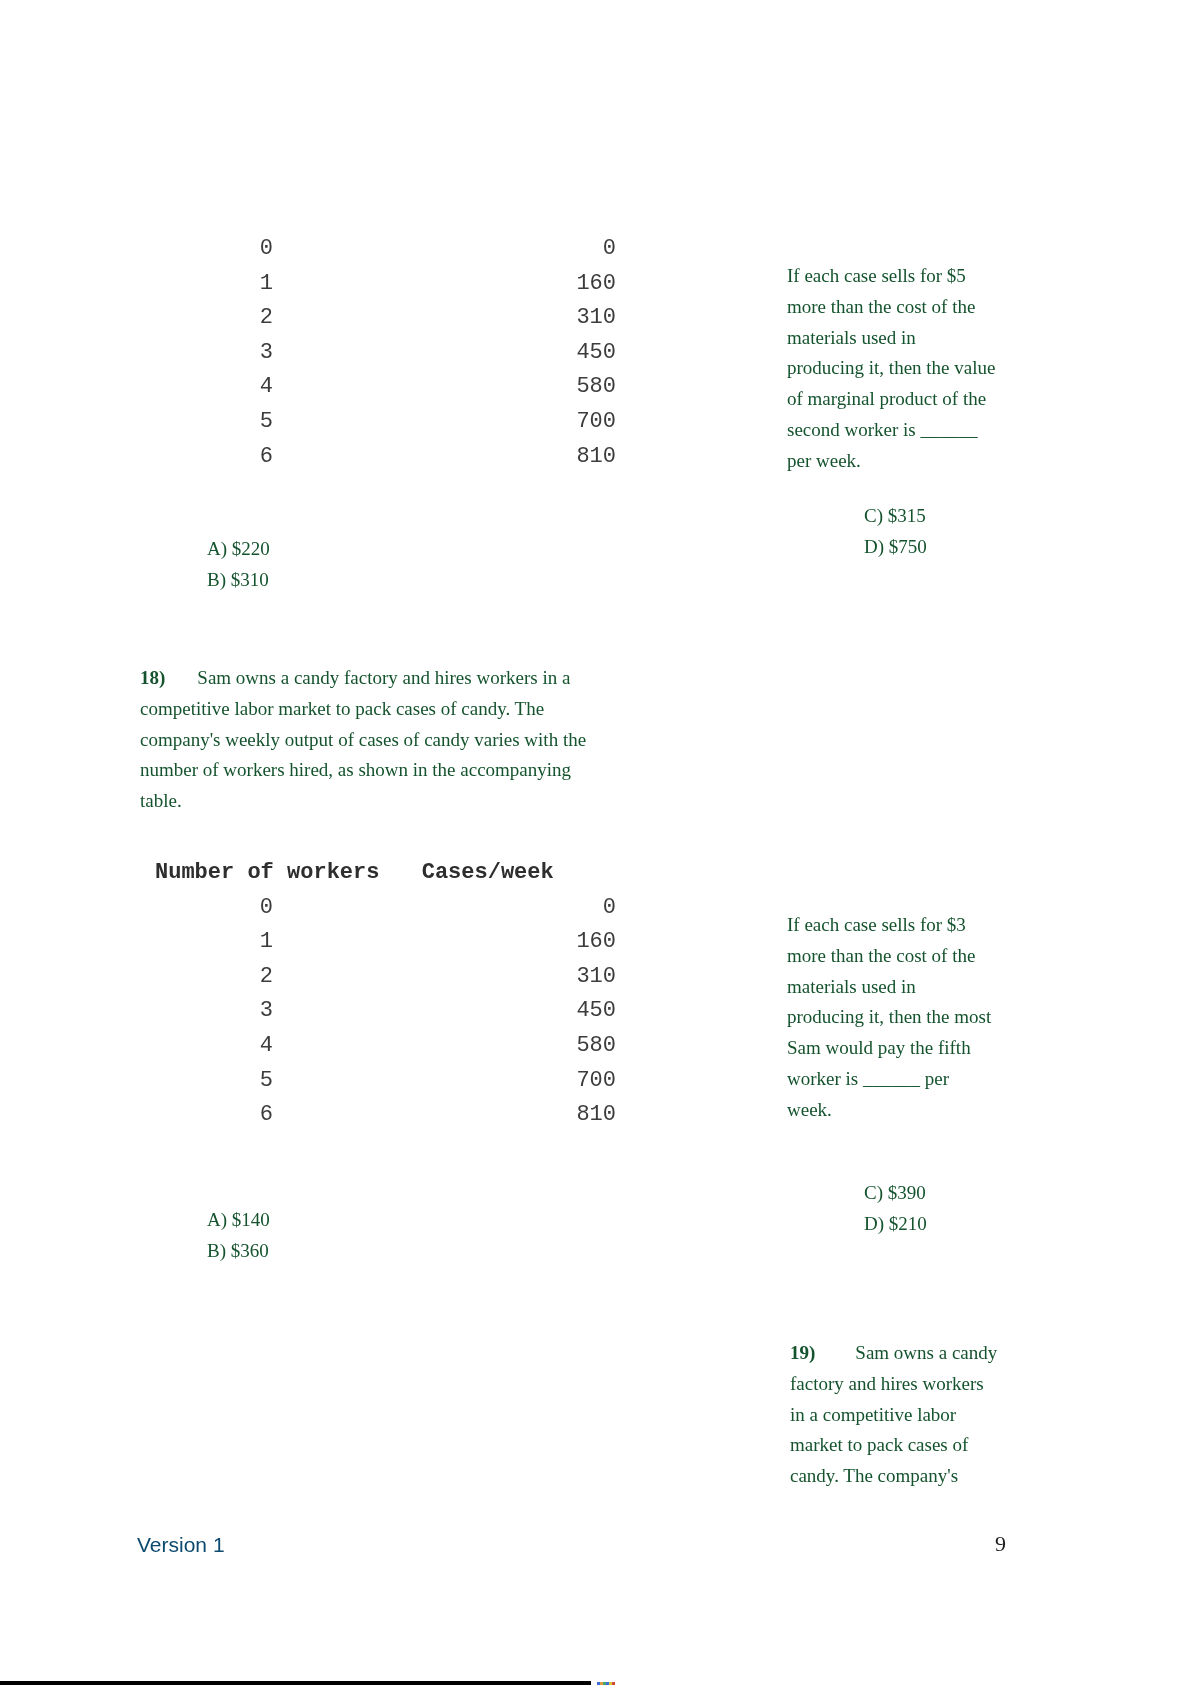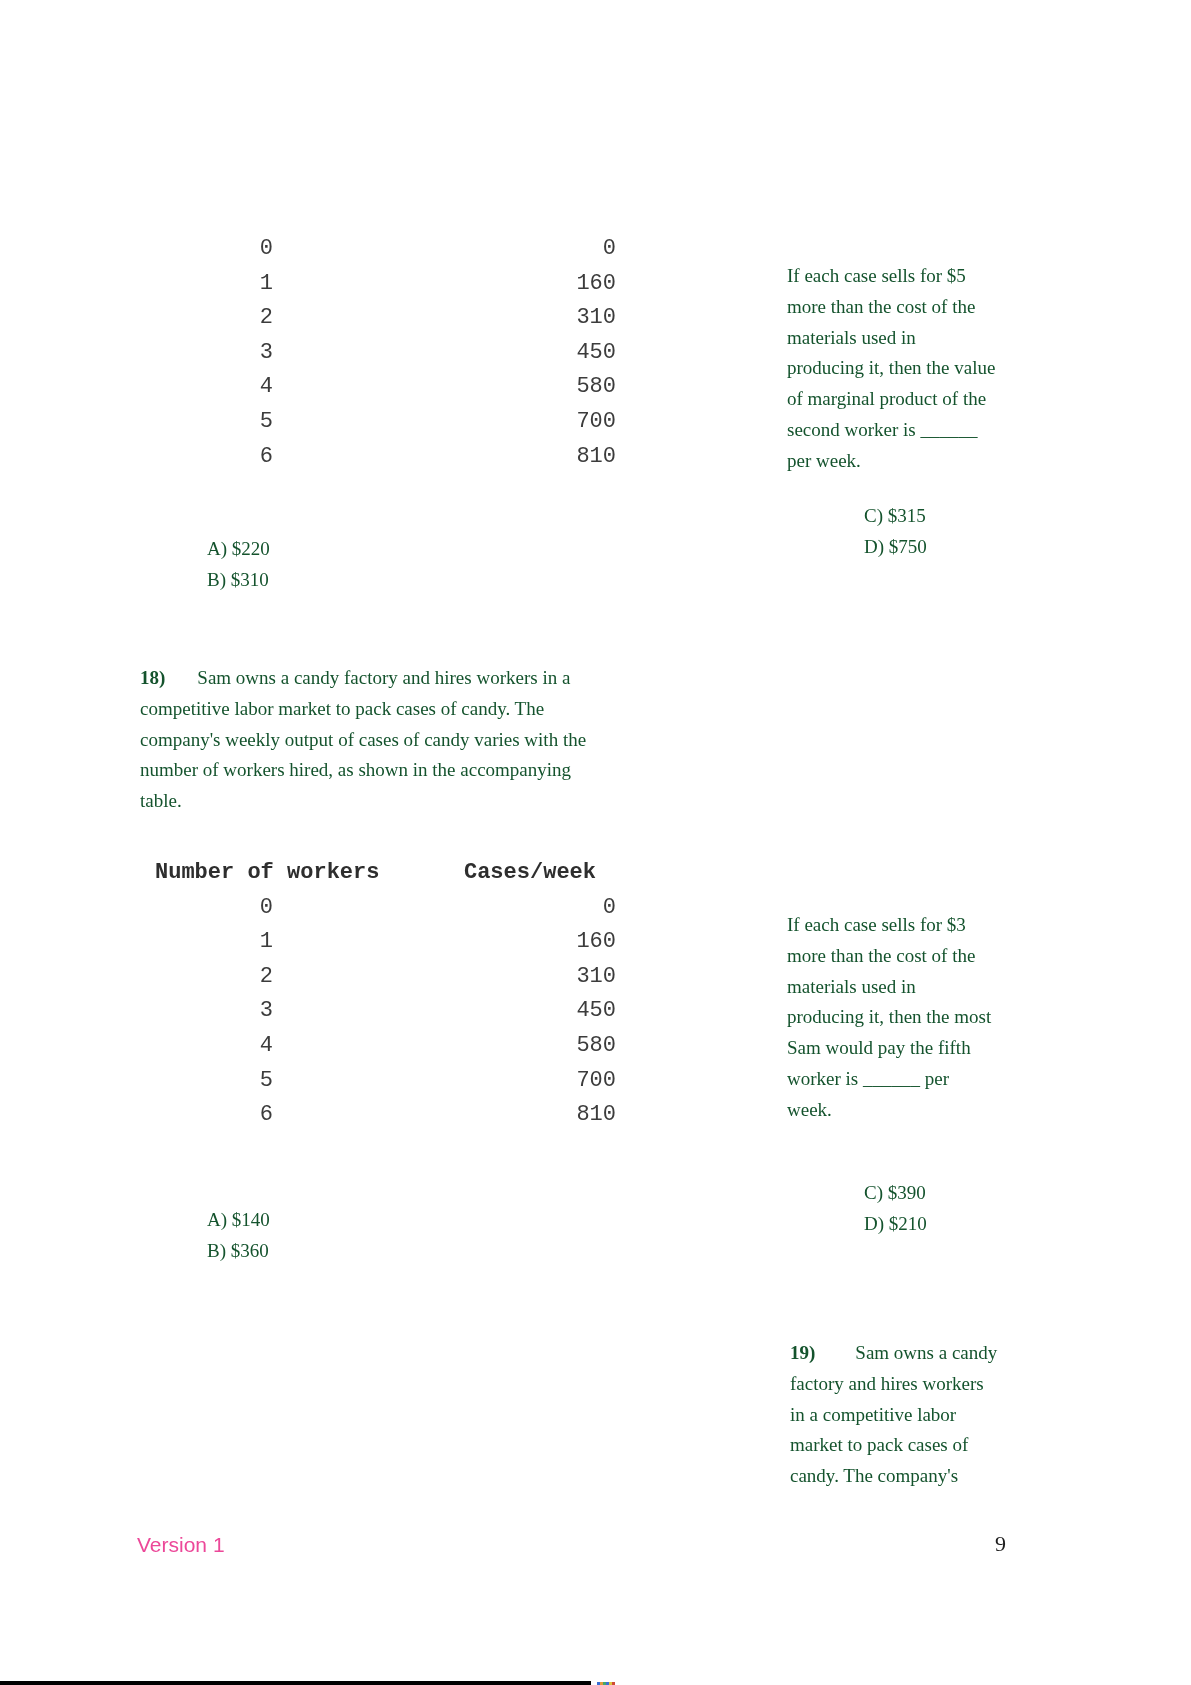--- a/index.html
+++ b/index.html
@@ -11,42 +11,42 @@
   .mono-table{
     position:absolute;left:0;width:616px;
     font-family:"Liberation Mono","DejaVu Sans Mono",monospace;
     font-size:22px;line-height:34.6px;color:#3c3c3c;
   }
   .mono-table .trow{display:flex;}
   .mono-table .c1{display:inline-block;width:273px;text-align:right;}
   .mono-table .c2{flex:1;text-align:right;}
   .mono-table .hrow{display:flex;font-weight:bold;color:#2e2e2e;}
   .mono-table .h1{display:inline-block;padding-left:155px;}
-  .mono-table .h2{flex:1;text-align:right;padding-right:20px;}
+  .mono-table .h2{flex:1;text-align:center;padding-right:20px;}
   .t1{top:232px;}
   .t2{top:840px;margin-top:16px;}
   
   .serif-block{
     position:absolute;font-size:19px;line-height:30.8px;color:#14532d;
   }
   .pre{white-space:pre-line;}
   .qnum{font-weight:bold;margin-right:32px;}
   .qnum-19{font-weight:bold;margin-right:40px;}
   .q17-text{left:787px;top:261px;width:300px;}
   .q17-opts-cd{left:864px;top:501px;}
   .q17-opts-ab{left:207px;top:534px;}
   .q18-stem{left:140px;top:663px;width:560px;}
   .q18-text{left:787px;top:902px;width:300px;margin-top:8px;}
   .q18-opts-cd{left:864px;top:1178px;}
   .q18-opts-ab{left:207px;top:1205px;}
   .q19-stem{left:790px;top:1338px;width:300px;font-family:Liberation Serif, serif;}
   
   .footer-version{
     position:absolute;left:137px;top:1533px;
-    font-family:"Liberation Sans",sans-serif;font-size:21px;color:#ec4899;
+    font-family:"Liberation Sans",sans-serif;font-size:21px;color:#0c4a6e;
   }
   .footer-page{
     position:absolute;left:995px;top:1531px;
     font-family:"Liberation Serif",serif;font-size:22px;color:#1d1d1d;
   }
   
   .bottom-line{
     position:absolute;left:0;bottom:0;width:591px;height:4px;background:#000000;
   }
   .bottom-dots{

